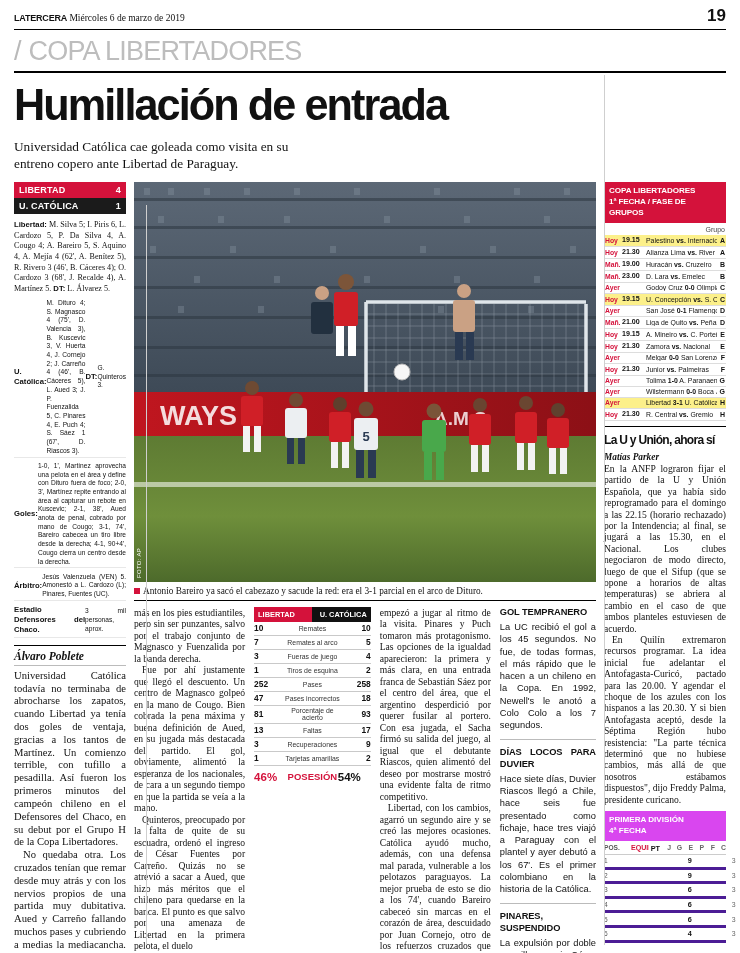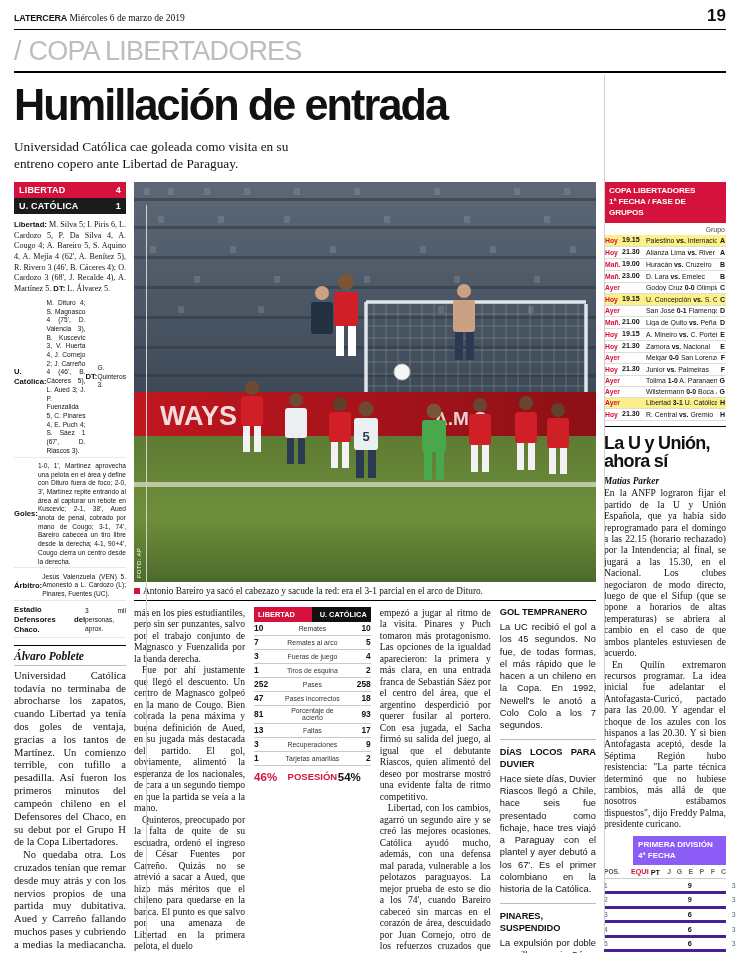--- a/index.html
+++ b/index.html
@@ -118,30 +118,30 @@
   .fx { display:flex; align-items:center; font-size:7.2px; font-family:"Liberation Sans",sans-serif;
         border-bottom:1px solid #ddd; padding:1.5px 1px; }
   .fx.hl { background:#fcf08a; }
   .fx .day { width:17px; color:#d4123b; font-weight:bold; font-size:6.8px; }
   .fx .tm  { width:24px; font-weight:bold; font-size:7.1px; }
   .fx .mt  { flex:1; font-size:6.9px; overflow:hidden; white-space:nowrap; }
   .fx .mt b { font-weight:bold; }
   .fx .gp  { width:8px; text-align:right; font-weight:bold; font-size:7px; }
 
   .rail-title {
-    font-family:"Liberation Sans",sans-serif; font-weight:bold; font-size:18px;
+    font-family:"Liberation Sans",sans-serif; font-weight:bold; font-size:12px;
     line-height:1.02; letter-spacing:-.7px; margin:7px 0 6px 0;
   }
   .rail-byline { font-family:"Liberation Serif",serif; font-weight:bold; font-style:italic; font-size:9.3px; margin-bottom:1px;}
   .rail-text { font-size:9.6px; line-height:1.19; text-align:justify; hyphens:auto; }
   .rail-text p { text-indent:8px; }
   .rail-text p:first-child { text-indent:0; }
 
-  .tbl-head { background:#8b5cf6; color:#fff; font-family:"Liberation Sans",sans-serif;
-              font-weight:bold; font-size:8.1px; padding:4px 5px; line-height:1.35;margin-left:29px; }
+  .tbl-head { background:#d946ef; color:#fff; font-family:"Liberation Sans",sans-serif;
+              font-weight:bold; font-size:8.1px; padding:4px 5px; line-height:1.35; }
   .tb-colhead { display:flex; font-family:"Liberation Sans",sans-serif; font-size:5.6px;
                 color:#d4123b; font-weight:bold; padding:3px 0 1px 0; border-bottom:1px solid #ccc;}
   .tb-row { display:flex; align-items:center; font-family:"Liberation Sans",sans-serif;
             font-size:7px; border-bottom:3px solid #4c1d95; padding:1.3px 0;gap:40px; }
   .tb-pos { width:11px; color:#555; font-size:6.6px;}
   .tb-team{ flex:1; font-weight:bold; font-size:7.1px; white-space:nowrap; overflow:hidden;}
   .tb-n   { width:11px; text-align:right; font-size:6.9px; color:#666; }
   .tb-n.pt{ font-weight:bold; color:#111; font-size:7.3px;}
   .tb-colhead .tb-team { font-weight:bold;padding-left:16px; }
   .pg { display:flex; align-items:center; font-family:"Liberation Sans",sans-serif;

